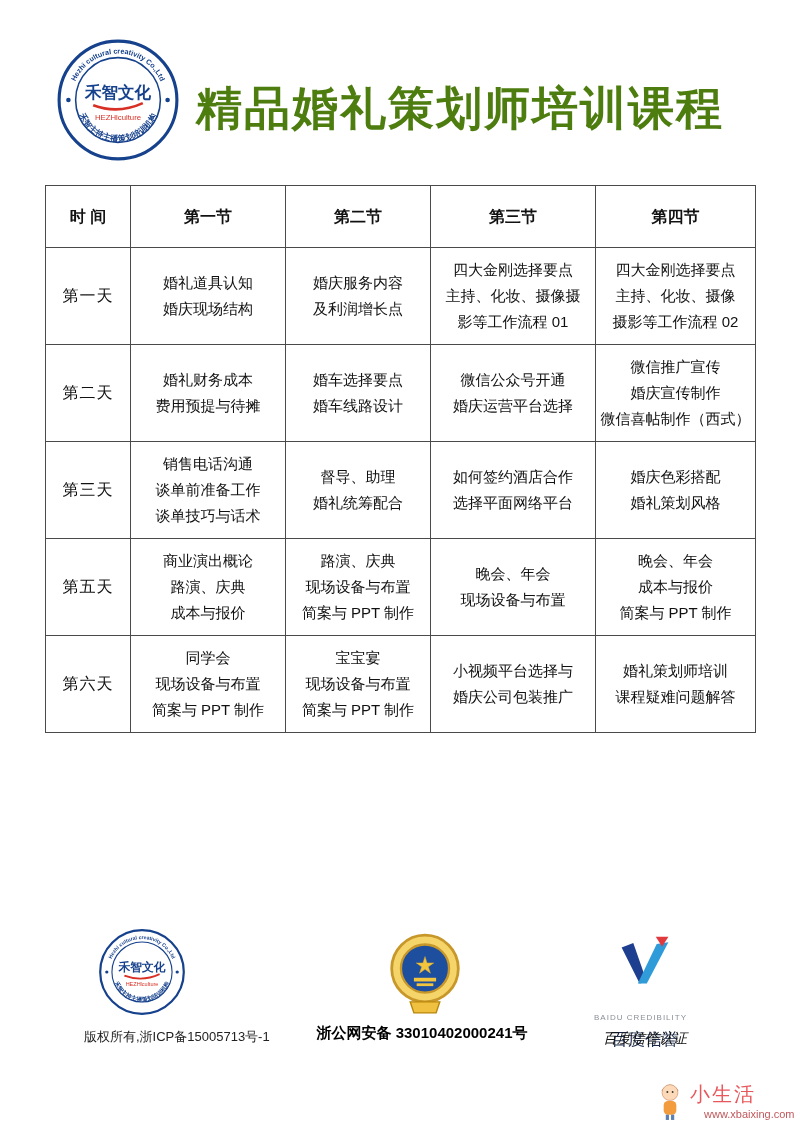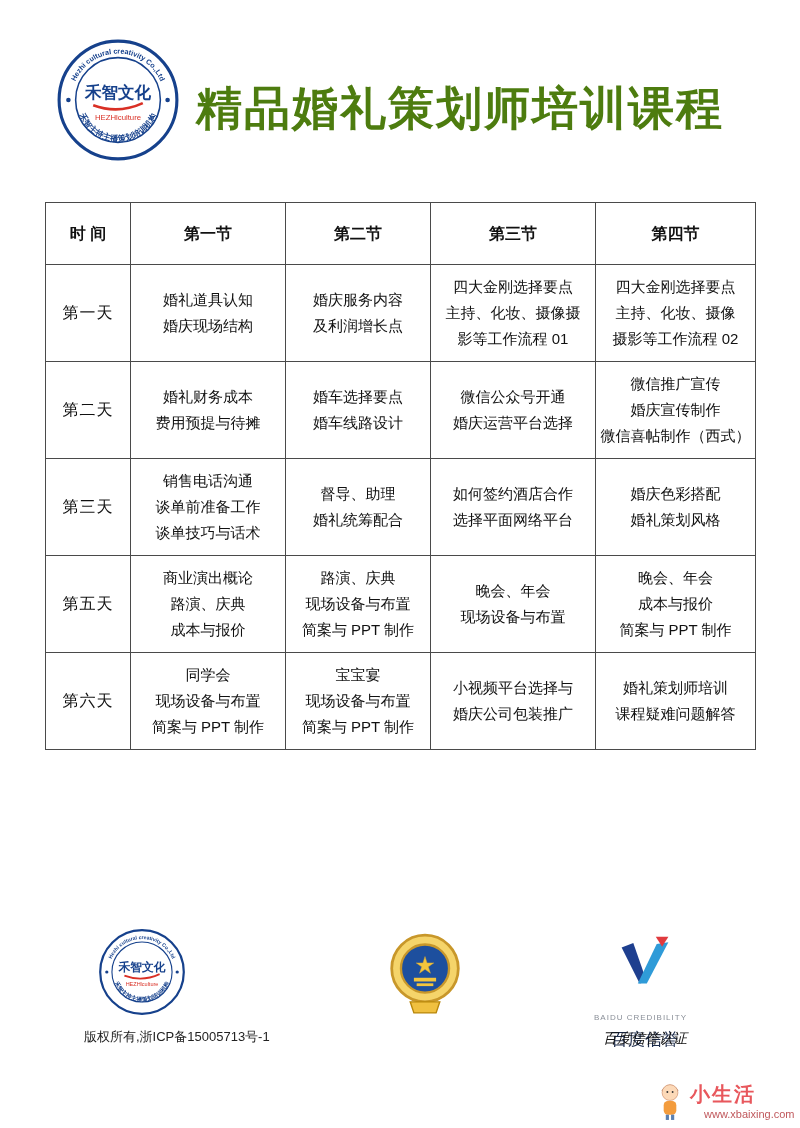--- a/index.html
+++ b/index.html
@@ -8,21 +8,21 @@
   .page { position:relative; width:800px; height:1128px; margin:0 auto; background:#fff; overflow:hidden; }
 
   
   .logo-top { position:absolute; left:56px; top:38px; width:124px; height:124px; }
   .logo-bottom { position:absolute; left:98px; top:928px; width:88px; height:88px; }
   .page-title { position:absolute; left:182px; top:78px; width:556px; text-align:center;
     font-family:"Liberation Serif", serif; font-weight:bold; font-size:46px; color:#4d7c0f;
     letter-spacing:2px; white-space:nowrap; }
 
   
-  table.schedule { position:absolute; left:45px; top:202px; width:710px; border-collapse:collapse; table-layout:fixed;padding-left:44px; }
+  table.schedule { position:absolute; left:45px; top:185px; width:710px; border-collapse:collapse; table-layout:fixed;padding-left:44px; }
   .schedule th, .schedule td { border:1px solid #4a4a4a; text-align:center; vertical-align:middle;
     color:#111; white-space:pre-line; line-height:1.75; padding:4px 2px; }
   .schedule th { height:62px; font-weight:bold; font-size:16px; }
   .schedule td { height:97px; font-size:15px; }
   .schedule td.day { font-size:16px; letter-spacing:1px; }
   .blue-text { color:#2433cc; }
 
   
   .police-badge { position:absolute; left:388px; top:930px; width:74px; height:90px; }
   .baidu-logo  { position:absolute; left:618px; top:936px; width:54px; height:52px; }
@@ -32,21 +32,21 @@
                  font-size:8px; color:#8a8f98; letter-spacing:1px; }
   .copyright   { position:absolute; left:84px; top:1028px; font-size:13px; color:#222; }
   .police-text { position:absolute; left:312px; top:1024px; width:220px; text-align:center;
                  font-size:15px; font-weight:bold; color:#000; }
   .baidu-cert  { position:absolute; left:596px; top:1030px; width:98px; text-align:center;
                  font-size:14px; color:#111;font-style:italic; }
 
   
   .watermark { position:absolute; right:10px; bottom:8px; width:130px; }
   .mascot { position:absolute; left:-4px; top:0; width:28px; height:40px; }
-  .wm-name { margin-left:30px; font-size:20px; font-weight:bold; color:#e8575c; letter-spacing:2px; }
+  .wm-name { margin-left:30px; font-size:20px; font-weight:normal; color:#e8575c; letter-spacing:2px; }
   .wm-url  { margin-left:44px; font-size:11px; color:#c0585c; }
 </style>
 </head>
 <body>
 
 <div class="page">
 
   <div class="logo-top">
     <svg viewBox="0 0 120 120" width="100%" height="100%">
       <circle cx="60" cy="60" r="57" fill="#ffffff" stroke="#16418c" stroke-width="3"></circle>
@@ -193,20 +193,21 @@
     <svg viewBox="0 0 60 56" width="100%" height="100%">
       <polygon points="4,12 17,7 32,50 24,52" fill="#1e3f8f"></polygon>
       <polygon points="56,6 43,8 22,52 32,52" fill="#2f9bd8"></polygon>
       <polygon points="42,0 56,0 49,11" fill="#e03a3e"></polygon>
     </svg>
   </div>
   <div class="baidu-name">百度信誉</div>
   <div class="baidu-en">BAIDU CREDIBILITY</div>
 
   <div class="copyright">版权所有,浙ICP备15005713号-1</div>
+  <div class="police-text">浙公网安备 33010402000241号</div>
   <div class="baidu-cert">百度信誉认证</div>
 
   <div class="watermark">
     <div class="mascot">
       <svg viewBox="0 0 26 38" width="100%" height="100%">
         <path d="M5,9 Q13,-2 21,9 L19,11 Q13,5 7,11 Z" fill="#7a4b2a"></path>
         <circle cx="13" cy="11" r="7.5" fill="#fcd9b8" stroke="#d9a07e" stroke-width="0.8"></circle>
         <circle cx="10.5" cy="10.5" r="0.9" fill="#333"></circle>
         <circle cx="15.5" cy="10.5" r="0.9" fill="#333"></circle>
         <rect x="7" y="19" width="12" height="13" rx="4" fill="#f39c3d"></rect>

